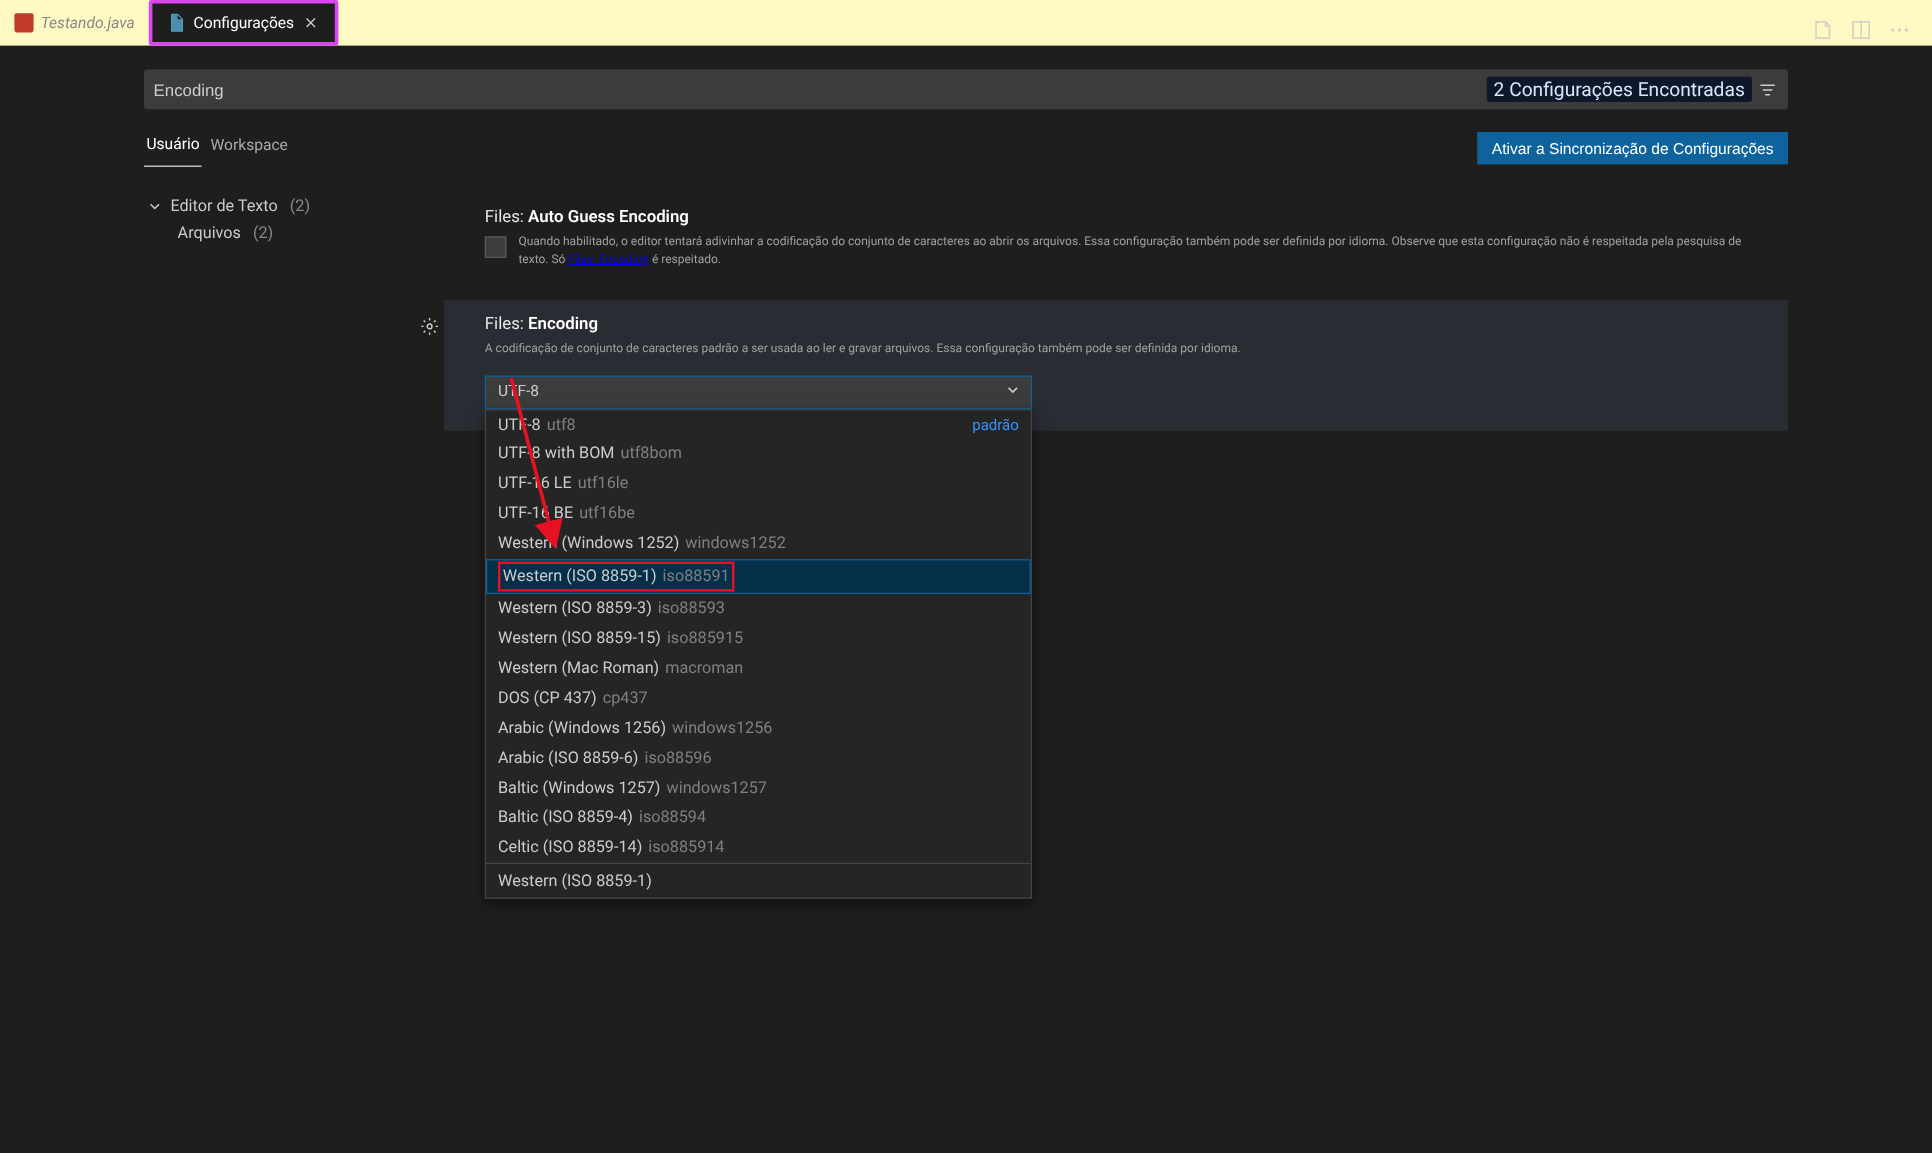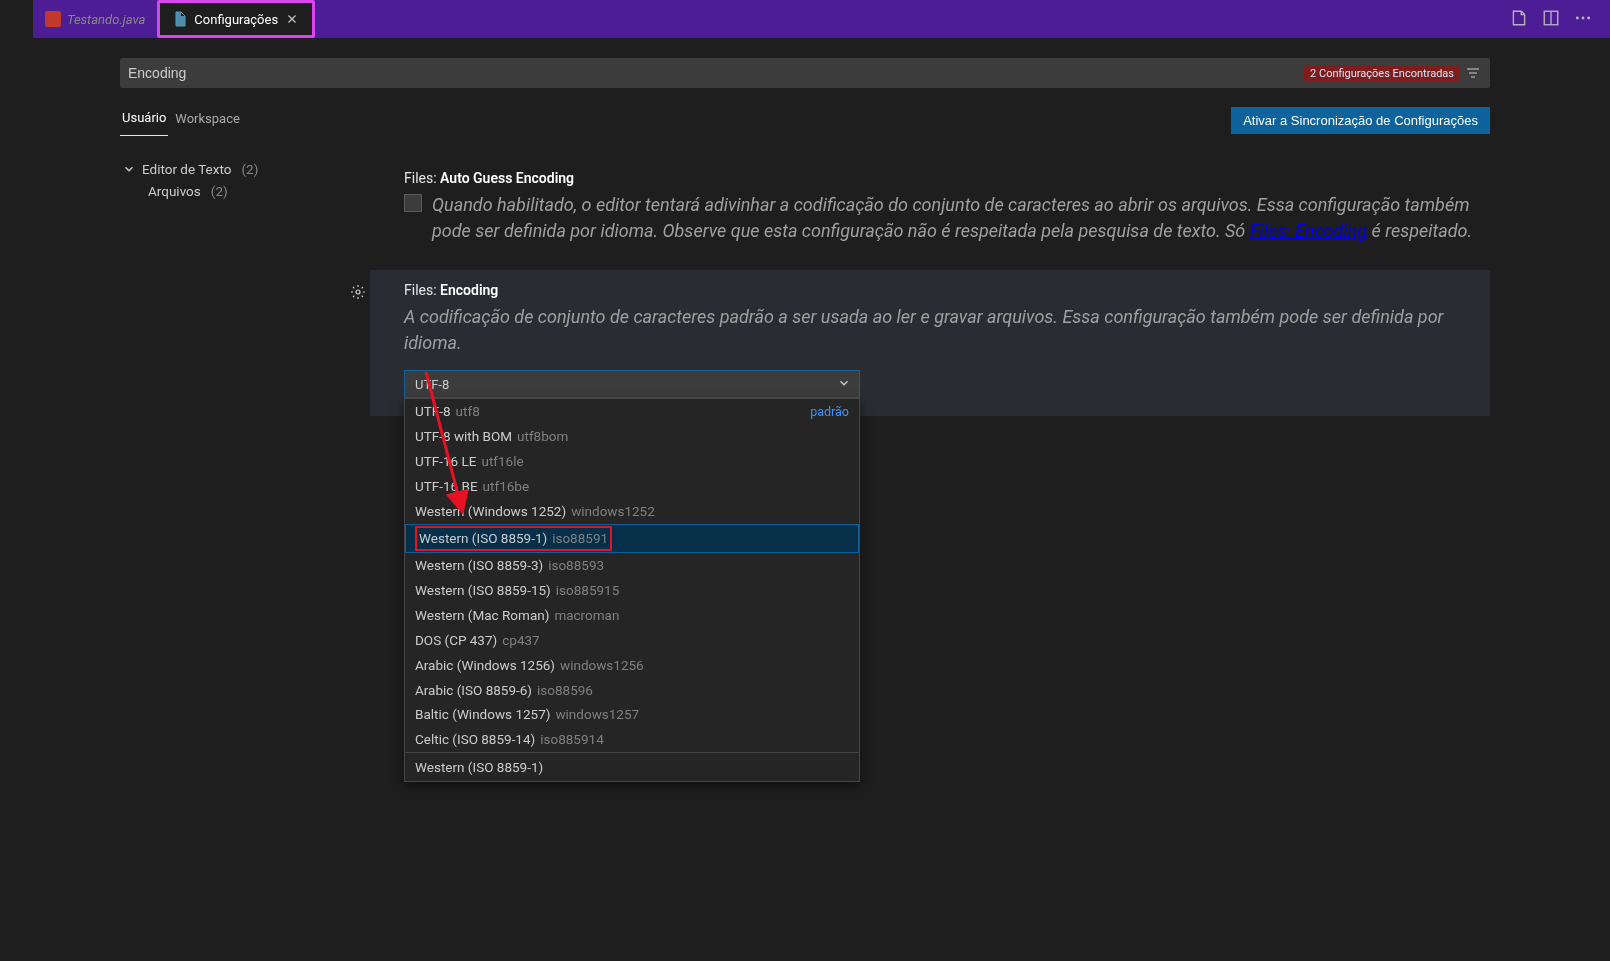--- a/index.html
+++ b/index.html
@@ -7,25 +7,24 @@
   background: #1e1e1e;
   color: #cccccc;
   font-family: -apple-system, BlinkMacSystemFont, "Segoe UI", Roboto, sans-serif;
   font-size: 13px;
   width: 1610px;
   height: 961px;
   overflow: hidden;
 }
 .tab-bar {
   display: flex;
-  align-items: center;
+  align-items: flex-end;
   height: 38px;
-  background: #4c1d95;
+  background: #fef9c3;
   padding: 0;
-  margin-left: 33px;
 }
 .tab {
   display: flex;
   align-items: center;
   padding: 0 12px;
   height: 38px;
   gap: 6px;
   cursor: pointer;
   color: #888;
   font-style: italic;
@@ -74,24 +73,24 @@
 }
 .search-input {
   flex: 1;
   background: transparent;
   border: none;
   color: #cccccc;
   font-size: 14px;
   outline: none;
 }
 .search-badge {
-  background: #7f1d1d;
+  background: #0f172a;
   color: #d6e7ff;
   padding: 1px 6px;
-  font-size: 11px;
+  font-size: 16px;
   border-radius: 2px;
   margin-right: 4px;
 }
 .filter-icon {
   width: 18px; height: 18px;
   display: flex; align-items: center; justify-content: center;
   cursor: pointer;
 }
 .scope-row {
   display: flex;
@@ -159,23 +158,22 @@
   top: 14px;
 }
 .setting-title {
   font-size: 14px;
   color: #e7e7e7;
   margin-bottom: 6px;
 }
 .setting-title .bold { font-weight: 600; color: #ffffff; }
 .setting-desc-nocheck {
   color: #a0a0a0;
-  font-size: 18px;
+  font-size: 10px;
   line-height: 1.45;
-  font-style: italic;
 }
 .checkbox-row {
   display: flex;
   align-items: flex-start;
   gap: 10px;
 }
 .checkbox {
   width: 18px; height: 18px;
   border: 1px solid #5a5a5a;
   background: #3c3c3c;
@@ -423,20 +421,24 @@
               </div>
               <div class="dropdown-item">
                 <span>Arabic (ISO 8859-6)</span>
                 <span class="opt-id">iso88596</span>
               </div>
               <div class="dropdown-item">
                 <span>Baltic (Windows 1257)</span>
                 <span class="opt-id">windows1257</span>
               </div>
               <div class="dropdown-item">
+                <span>Baltic (ISO 8859-4)</span>
+                <span class="opt-id">iso88594</span>
+              </div>
+              <div class="dropdown-item">
                 <span>Celtic (ISO 8859-14)</span>
                 <span class="opt-id">iso885914</span>
               </div>
               <div class="dropdown-footer">Western (ISO 8859-1)</div>
             </div>
         </div>
       </div>
 
     </div>
   </div>

